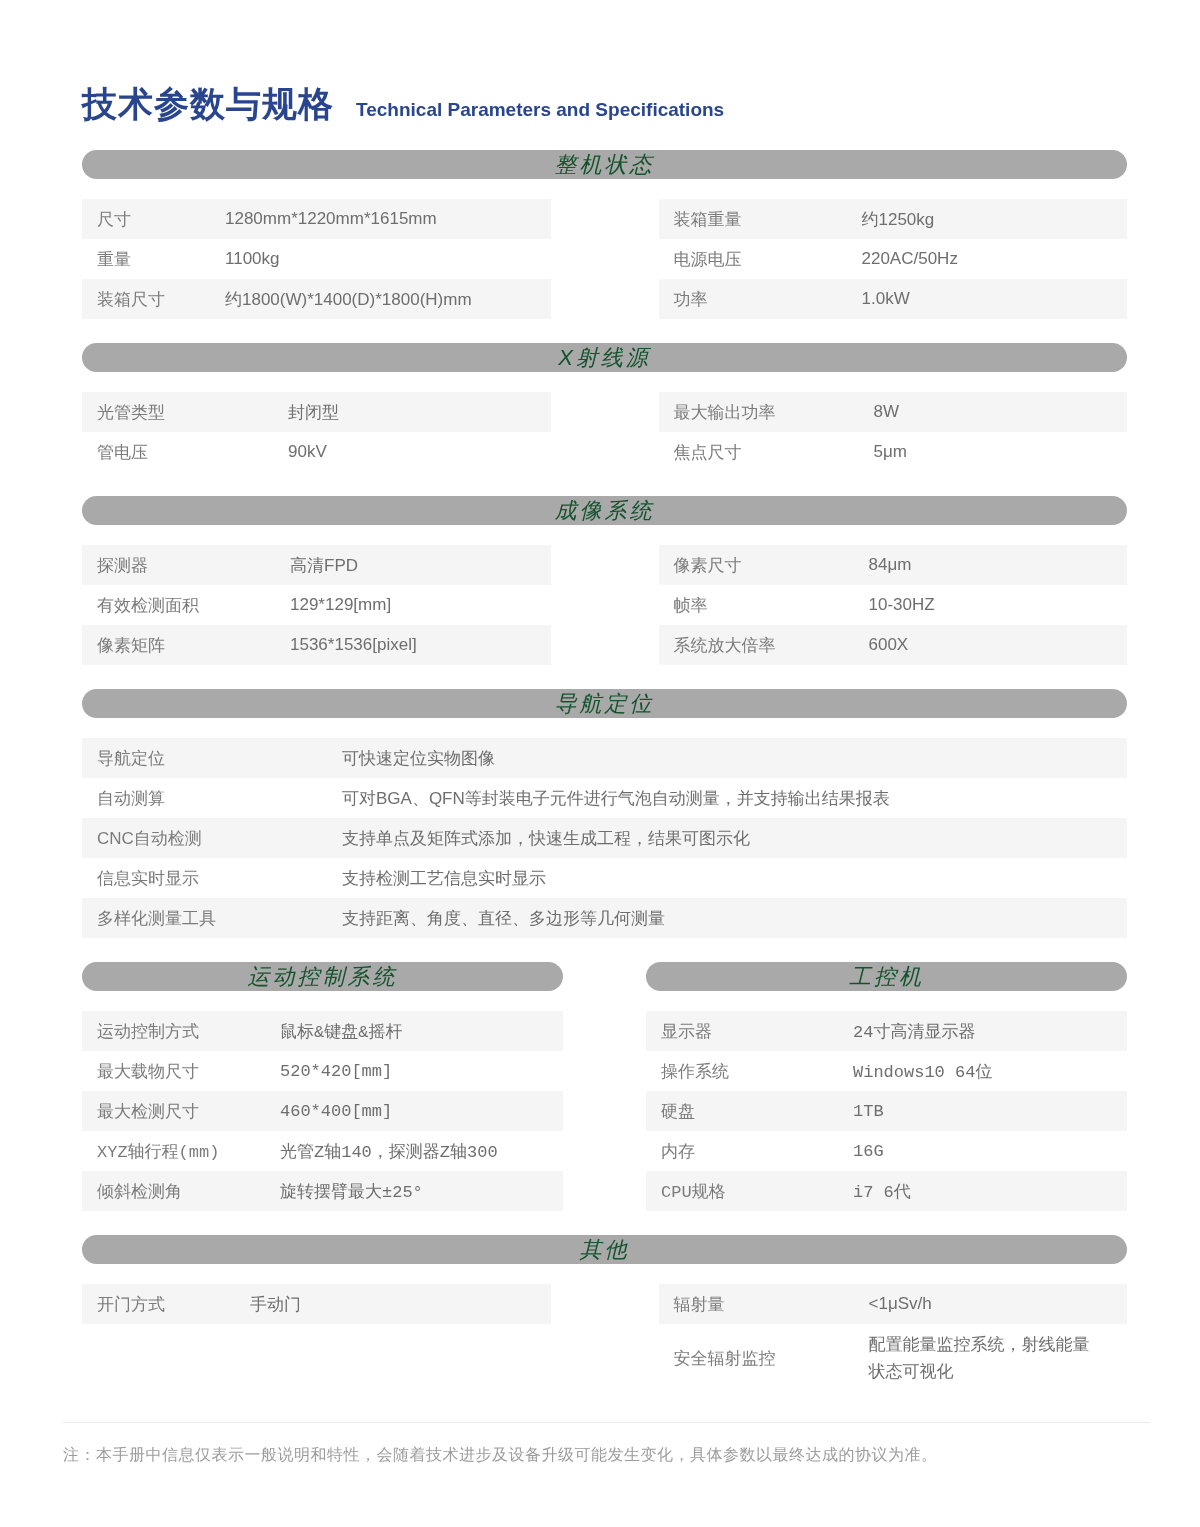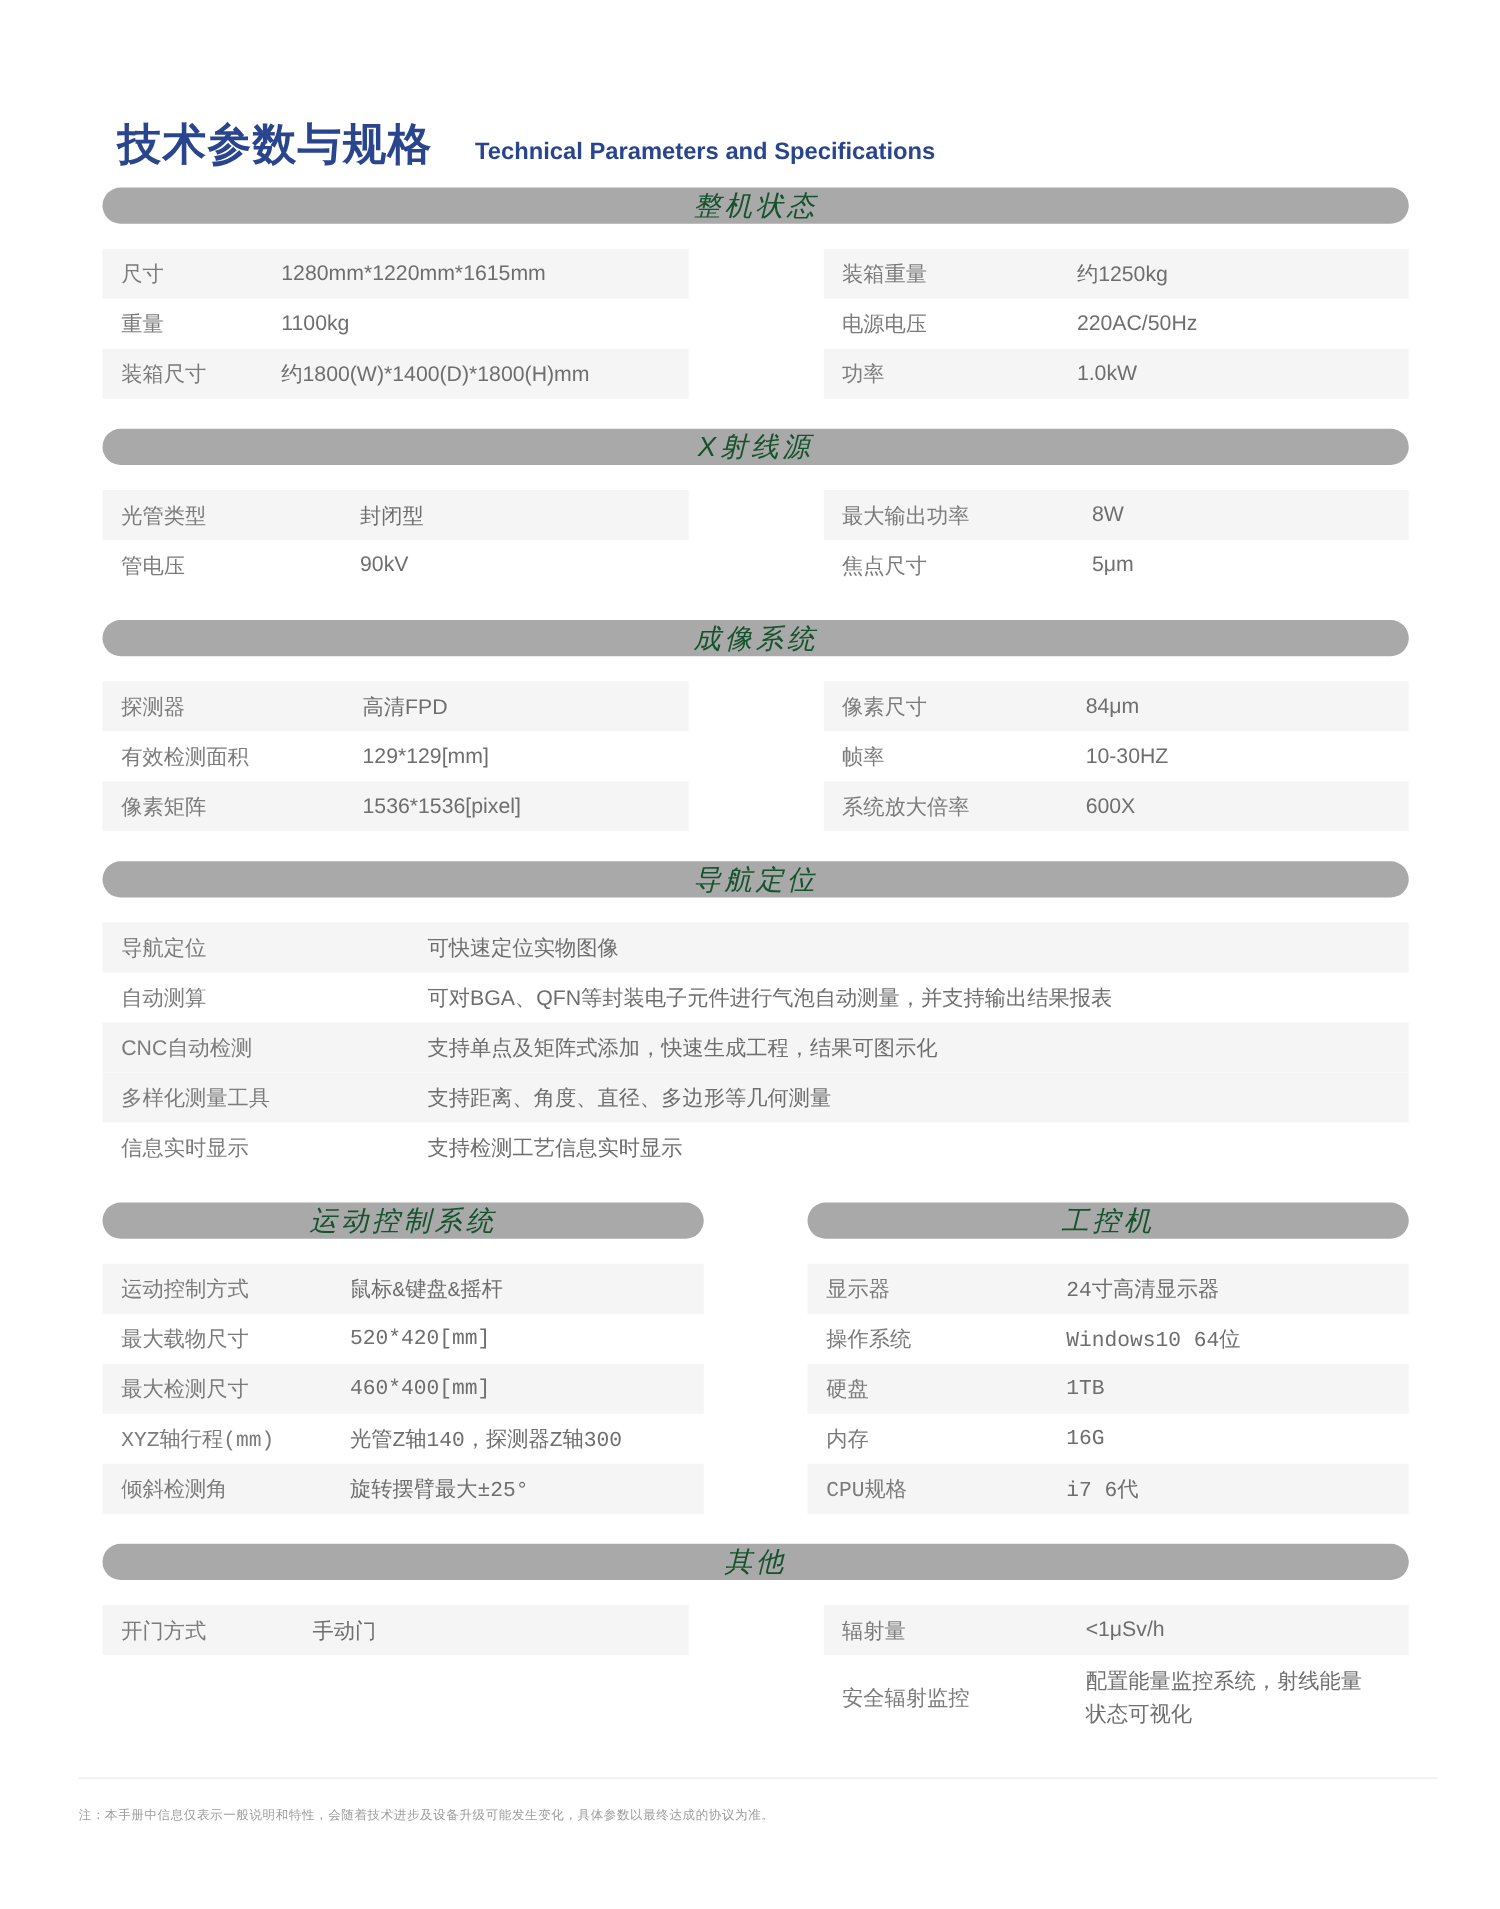--- a/index.html
+++ b/index.html
@@ -3,40 +3,40 @@
 <meta charset="utf-8">
 <style>
   :root{
     --accent:#29458e; --bar:#a9a9a9; --rowAlt:#f5f5f6;
     --labelC:#7b7b7b; --valueC:#6e6e6e; --noteC:#9c9c9c; --rule:#eaeaea;
   }
   html,body{margin:0;padding:0;background:#ffffff;}
   body{font-family:"Liberation Sans","DejaVu Sans",sans-serif;}
   .page{width:1200px;height:1527px;box-sizing:border-box;padding:84px 73px 0 82px;background:#fff;overflow:hidden;}
   .page-header{display:flex;align-items:baseline;gap:22px;height:40px;}
-  .title-zh{margin:12px;font-size:35px;font-weight:600;color:var(--accent);letter-spacing:1px;line-height:40px;}
+  .title-zh{margin:0;font-size:35px;font-weight:600;color:var(--accent);letter-spacing:1px;line-height:40px;}
   .title-en{font-size:19px;font-weight:700;color:var(--accent);}
   .sec{margin-top:24px;}
   #sections > .sec:first-child{margin-top:26px;}
   .bar{height:29px;border-radius:15px;background:var(--bar);display:flex;align-items:center;justify-content:center;margin-bottom:20px;}
   .bar-title{color:#14532d;font-style:italic;font-size:22px;letter-spacing:3px;}
   .cols{display:flex;gap:108px;}
   .cols-1 .col{width:100%;}
   .cols-2 .col{width:481px;}
   .col{display:flex;flex-direction:column;}
   .row{display:grid;grid-template-columns:var(--lw,160px) 1fr;align-items:center;min-height:40px;box-sizing:border-box;padding-left:15px;font-size:17px;}
   .row.alt{background:var(--rowAlt);}
   .lbl{color:var(--labelC);}
   .val{color:var(--valueC);}
   .row.multi{padding-top:7px;padding-bottom:7px;}
   .row.multi .val{white-space:pre-line;line-height:27px;}
   .pair{display:flex;gap:83px;margin-top:24px;}
   .pair .sec{margin-top:0;flex:1;font-family:Liberation Mono, monospace;}
   .footer-rule{height:1px;background:var(--rule);margin:30px -23px 0 -19px;}
-  .note{margin:22px 0 0 -19px;font-size:10px;color:var(--noteC);letter-spacing:.5px;}
+  .note{margin:22px 0 0 -19px;font-size:16px;color:var(--noteC);letter-spacing:.5px;}
   
   .sec-machine-status .col-0{--lw:128px;} .sec-machine-status .col-1{--lw:188px;}
   .sec-xray-source .col-0{--lw:191px;}   .sec-xray-source .col-1{--lw:200px;}
   .sec-imaging-system .col-0{--lw:193px;}.sec-imaging-system .col-1{--lw:195px;}
   .sec-software-system .col-0{--lw:245px;}
   .sec-motion-control .col-0{--lw:183px;}
   .sec-ipc .col-0{--lw:192px;}
   .sec-others .col-0{--lw:153px;}        .sec-others .col-1{--lw:195px;}
 </style>
 </head>
@@ -157,27 +157,27 @@
               <span class="val">可快速定位实物图像</span>
             </div>
             <div class="row">
               <span class="lbl">自动测算</span>
               <span class="val">可对BGA、QFN等封装电子元件进行气泡自动测量，并支持输出结果报表</span>
             </div>
             <div class="row alt">
               <span class="lbl">CNC自动检测</span>
               <span class="val">支持单点及矩阵式添加，快速生成工程，结果可图示化</span>
             </div>
+            <div class="row">
+              <span class="lbl">信息实时显示</span>
+              <span class="val">支持检测工艺信息实时显示</span>
+            </div>
             <div class="row alt">
               <span class="lbl">多样化测量工具</span>
               <span class="val">支持距离、角度、直径、多边形等几何测量</span>
-            </div>
-            <div class="row">
-              <span class="lbl">信息实时显示</span>
-              <span class="val">支持检测工艺信息实时显示</span>
             </div>
           </div>
         </div>
       </section>
       <div class="pair">
         <section class="sec sec-motion-control">
           <div class="bar">
             <span class="bar-title">运动控制系统</span>
           </div>
           <div class="cols cols-1">

